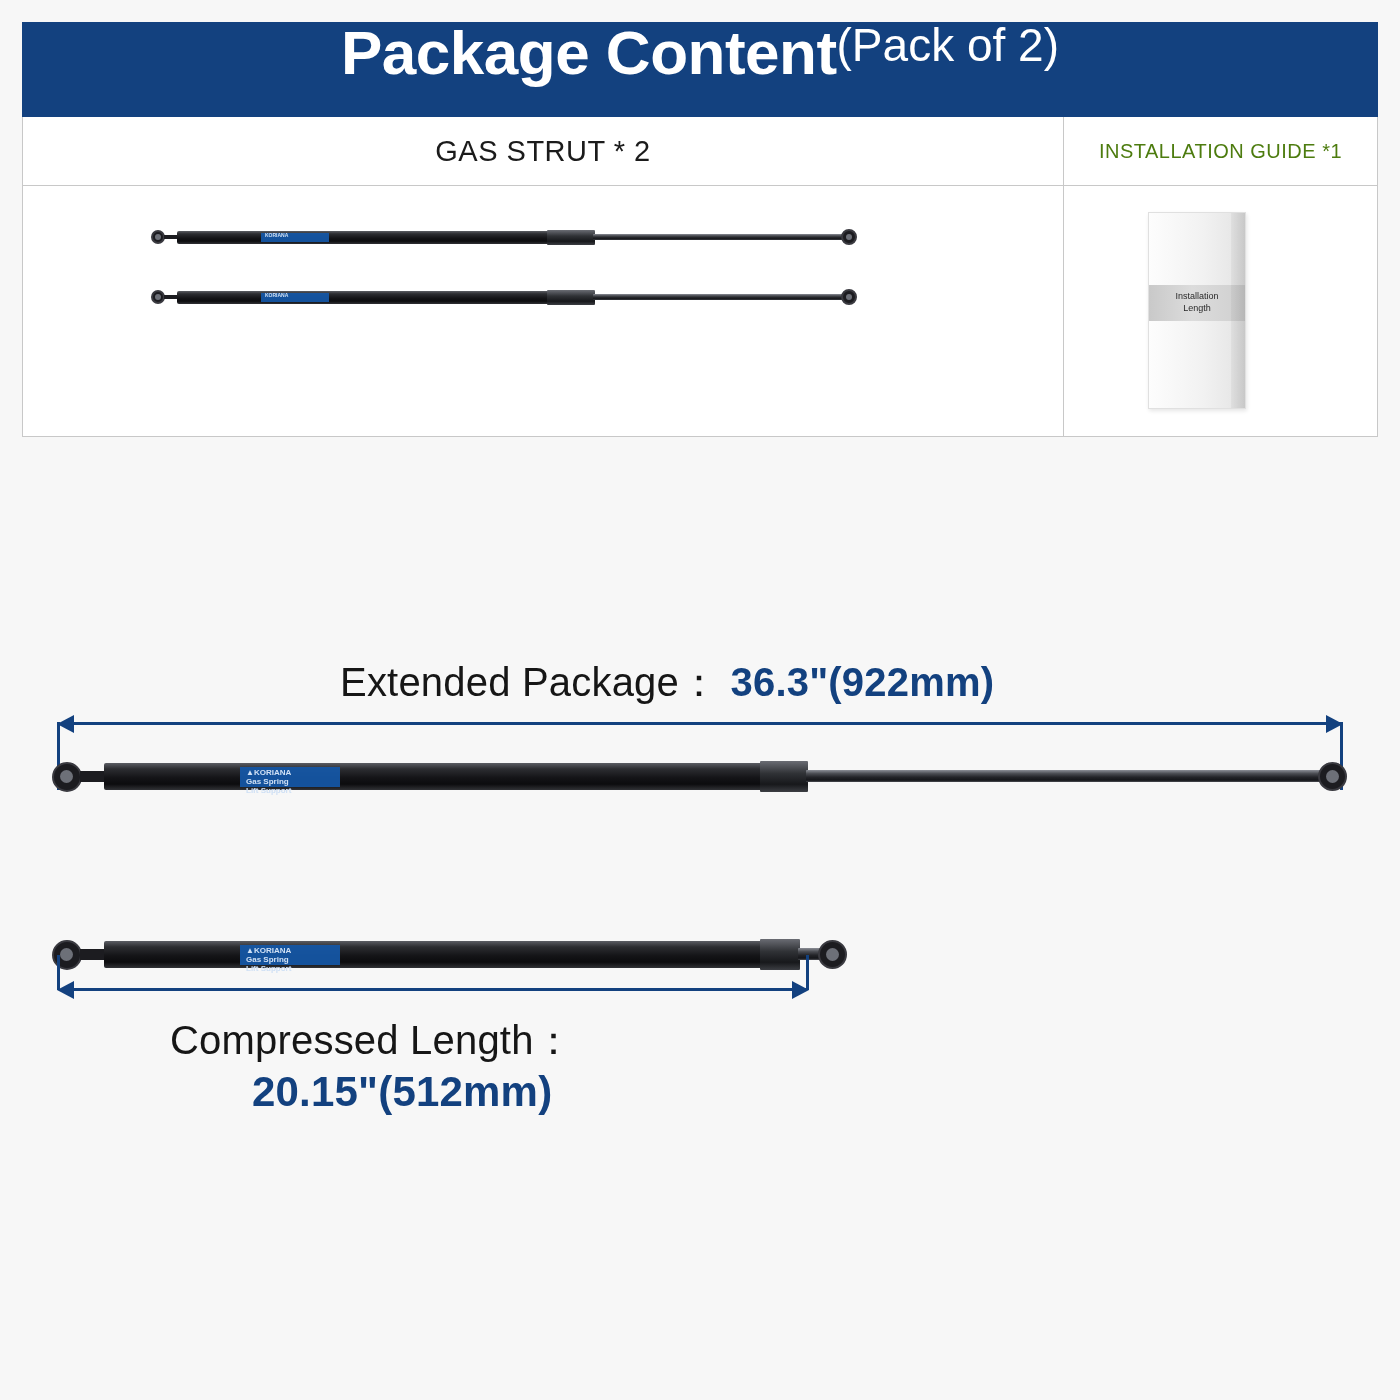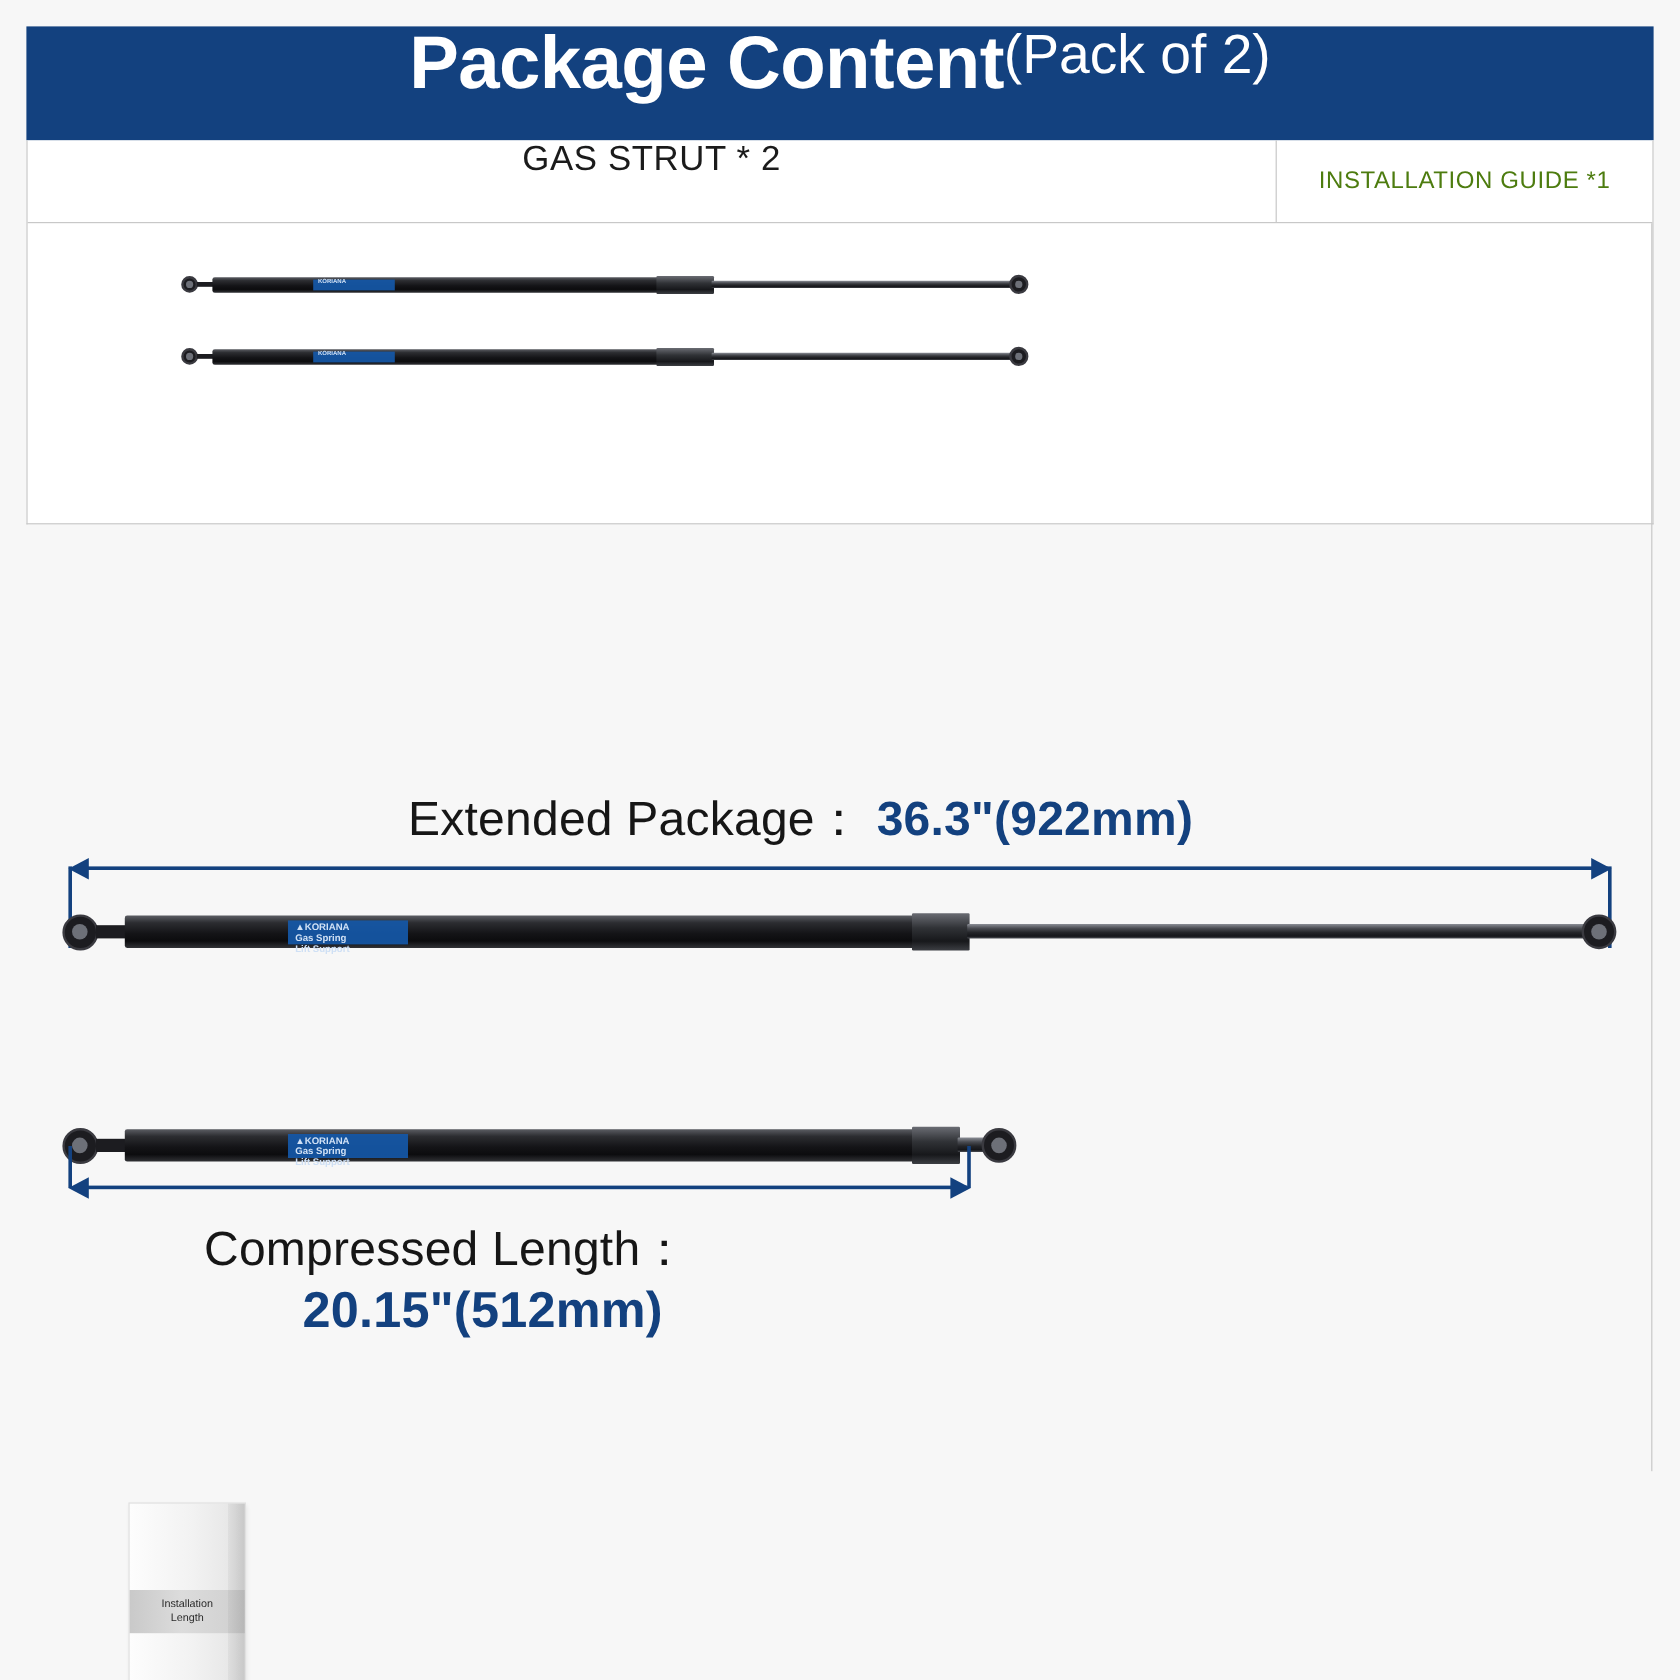--- a/index.html
+++ b/index.html
@@ -56,21 +56,21 @@
   }
   .pkg-head-row {
     display: flex;
     height: 68px;
     border-bottom: 1px solid #c8c8c8;
   }
   .pkg-head-left {
     flex: 0 0 1040px;
     border-right: 1px solid #c8c8c8;
     display: flex;
-    align-items: flex-start;
+    align-items: center;
     justify-content: center;
   }
   .pkg-head-right {
     flex: 1;
     display: flex;
     align-items: center;
     justify-content: center;
     text-align: center;
   }
   .pkg-head-left span {
@@ -80,21 +80,20 @@
   }
   .pkg-head-right span {
     font-size: 20px;
     color: #4d7c0f;
     line-height: 1.25;
     letter-spacing: 0.5px;
   }
   .pkg-body-row {
     display: flex;
     height: 250px;
-    flex-direction: column;
   }
   .pkg-body-left {
     flex: 0 0 1040px;
     border-right: 1px solid #c8c8c8;
     position: relative;
   }
   .pkg-body-right {
     flex: 1;
     position: relative;
   }

